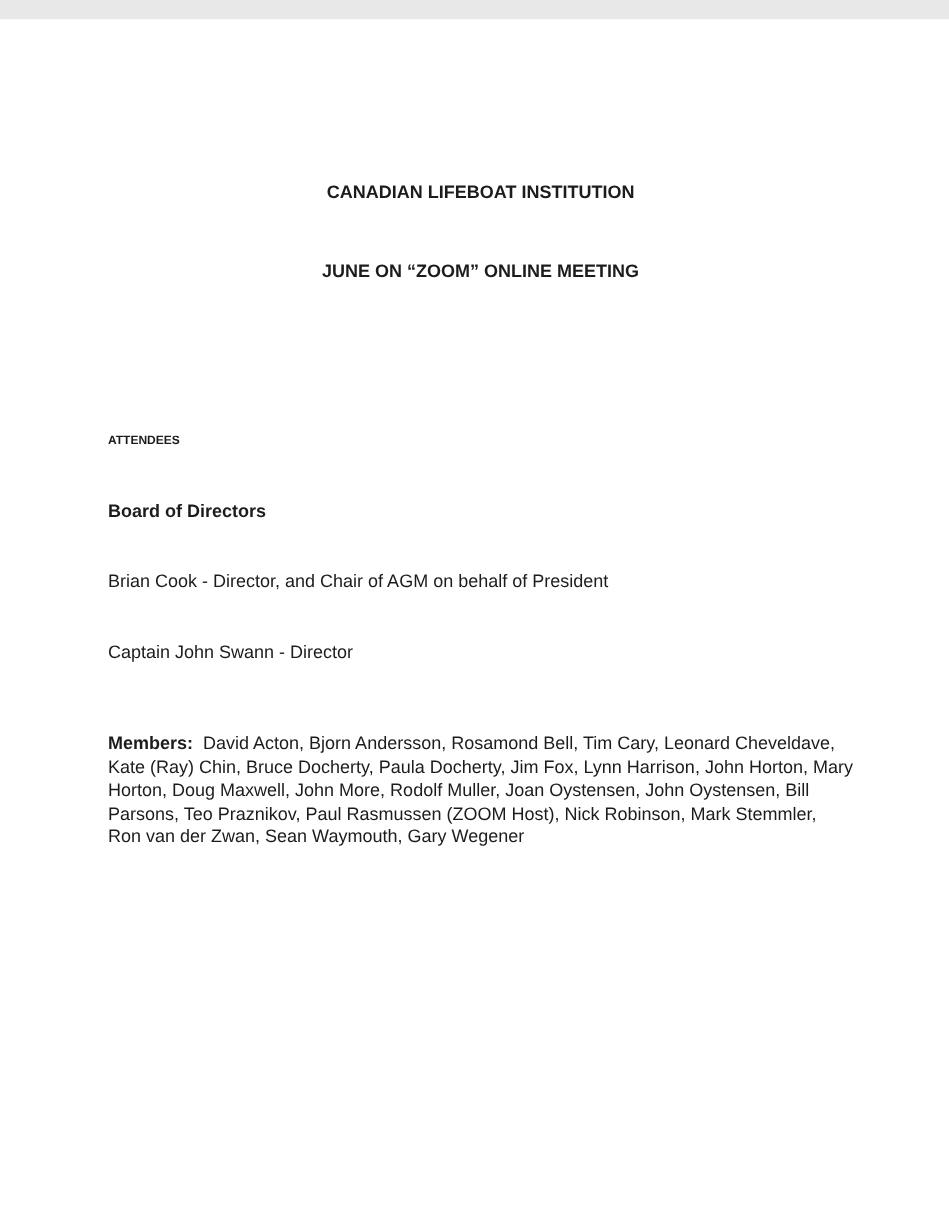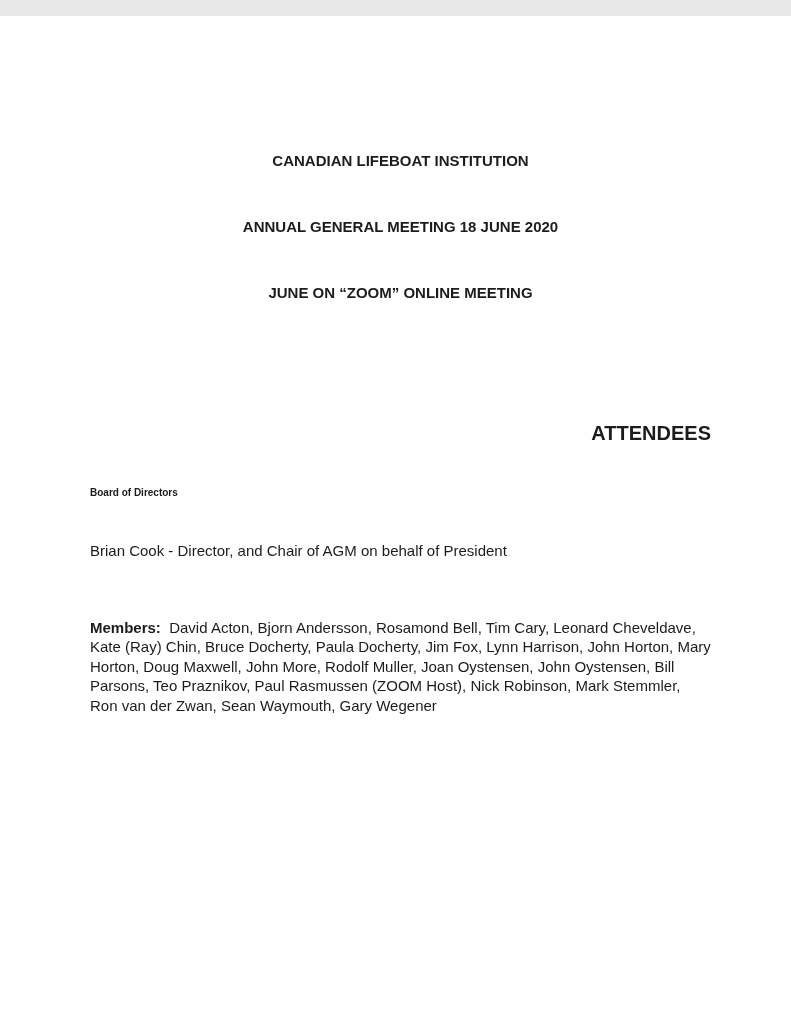--- a/index.html
+++ b/index.html
@@ -18,50 +18,49 @@
     overflow: hidden;
   }
   .page * { white-space: pre-wrap; }
   .doc-title {
     text-align: center;
     font-weight: bold;
     line-height: 22px;
   }
   .attendees-heading {
     margin: 37px 0 0 0;
-    font-size: 20px;
+    font-size: 10px;
     font-weight: bold;
-    text-align: right;
   }
   .board-heading {
     margin: 0;
-    font-size: 10px;
+    font-size: 15px;
     font-weight: bold;
   }
   .line { margin: 0; }
   .members { margin: 18px 0 0 0; }
   .bold { font-weight: bold; text-align: right; }
   .item { margin-top: 24px; }
   .item.first { margin-top: 36px; }
 </style>
 </head>
 <body>
 
 <div class="page">
 
   <header class="doc-title">
     <div>CANADIAN LIFEBOAT INSTITUTION</div>
-    <div>ANNUAL GENERAL MEETING 18 JUNE 2020</div>
     <div>JUNE ON “ZOOM” ONLINE MEETING</div>
   </header>
 
   <section>
     <h2 class="attendees-heading">ATTENDEES</h2>
     <h3 class="board-heading">Board of Directors</h3>
     <p class="line">Brian Cook - Director, and Chair of AGM on behalf of President</p>
+    <p class="line">Captain John Swann - Director</p>
     <p class="members"><span class="bold">Members:</span><span>  David Acton, Bjorn Andersson, Rosamond Bell, Tim Cary, Leonard Cheveldave, Kate (Ray) Chin, Bruce Docherty, Paula Docherty, Jim Fox, Lynn Harrison, John Horton, Mary Horton, Doug Maxwell, John More, Rodolf Muller, Joan Oystensen, John Oystensen, Bill Parsons, Teo Praznikov, Paul Rasmussen (ZOOM Host), Nick Robinson, Mark Stemmler, Ron van der Zwan, Sean Waymouth, Gary Wegener</span></p>
   </section>
 
   <section>
 
     <div class="item first">
       
       
     </div>
 

